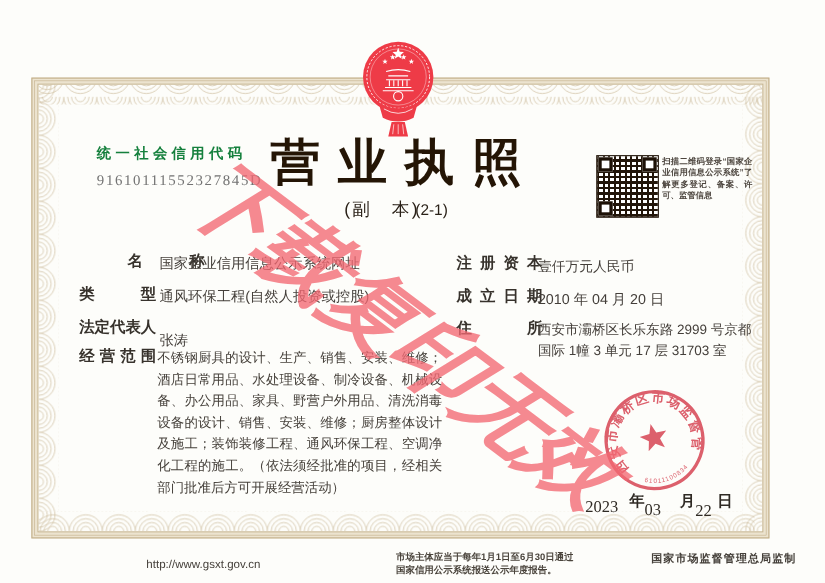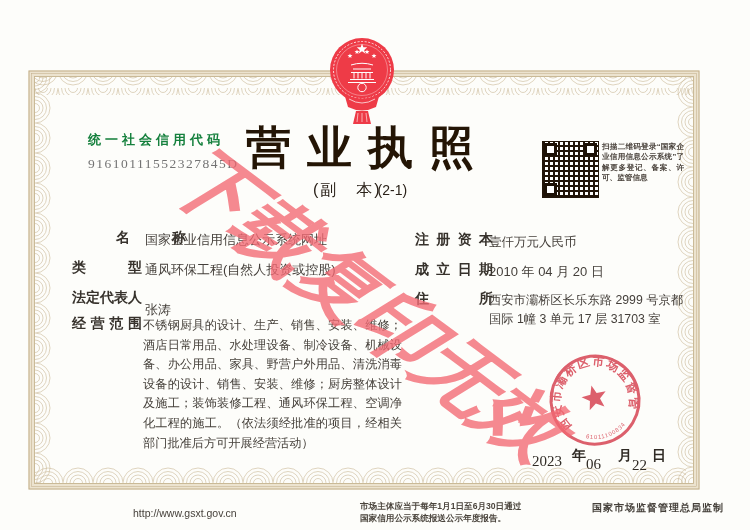--- a/index.html
+++ b/index.html
@@ -179,21 +179,21 @@
     <text font-size="12" font-weight="bold" fill="#d84b59" letter-spacing="1">
       <textPath href="#sealTop" startOffset="0" textLength="176">西安市灞桥区市场监督管理局</textPath>
     </text>
     <text font-size="5.8" fill="#d84b59">
       <textPath href="#sealBottom" startOffset="5" textLength="52">6101110083438</textPath>
     </text>
   </svg>
 
   <span class="abs dnum d-year">2023</span>
   <span class="abs dt d-yu">年</span>
-  <span class="abs dnum d-month">06</span>
+  <span class="abs dnum d-month">03</span>
   <span class="abs dt d-mu">月</span>
   <span class="abs dnum d-day">22</span>
   <span class="abs dt d-du">日</span>
 
   <div class="abs watermark">下载复印无效</div>
 
   <div class="abs ft-left-url">http://www.gsxt.gov.cn</div>
   <div class="abs ft-mid">
     <div>市场主体应当于每年1月1日至6月30日通过</div>
     <div>国家信用公示系统报送公示年度报告。</div>

